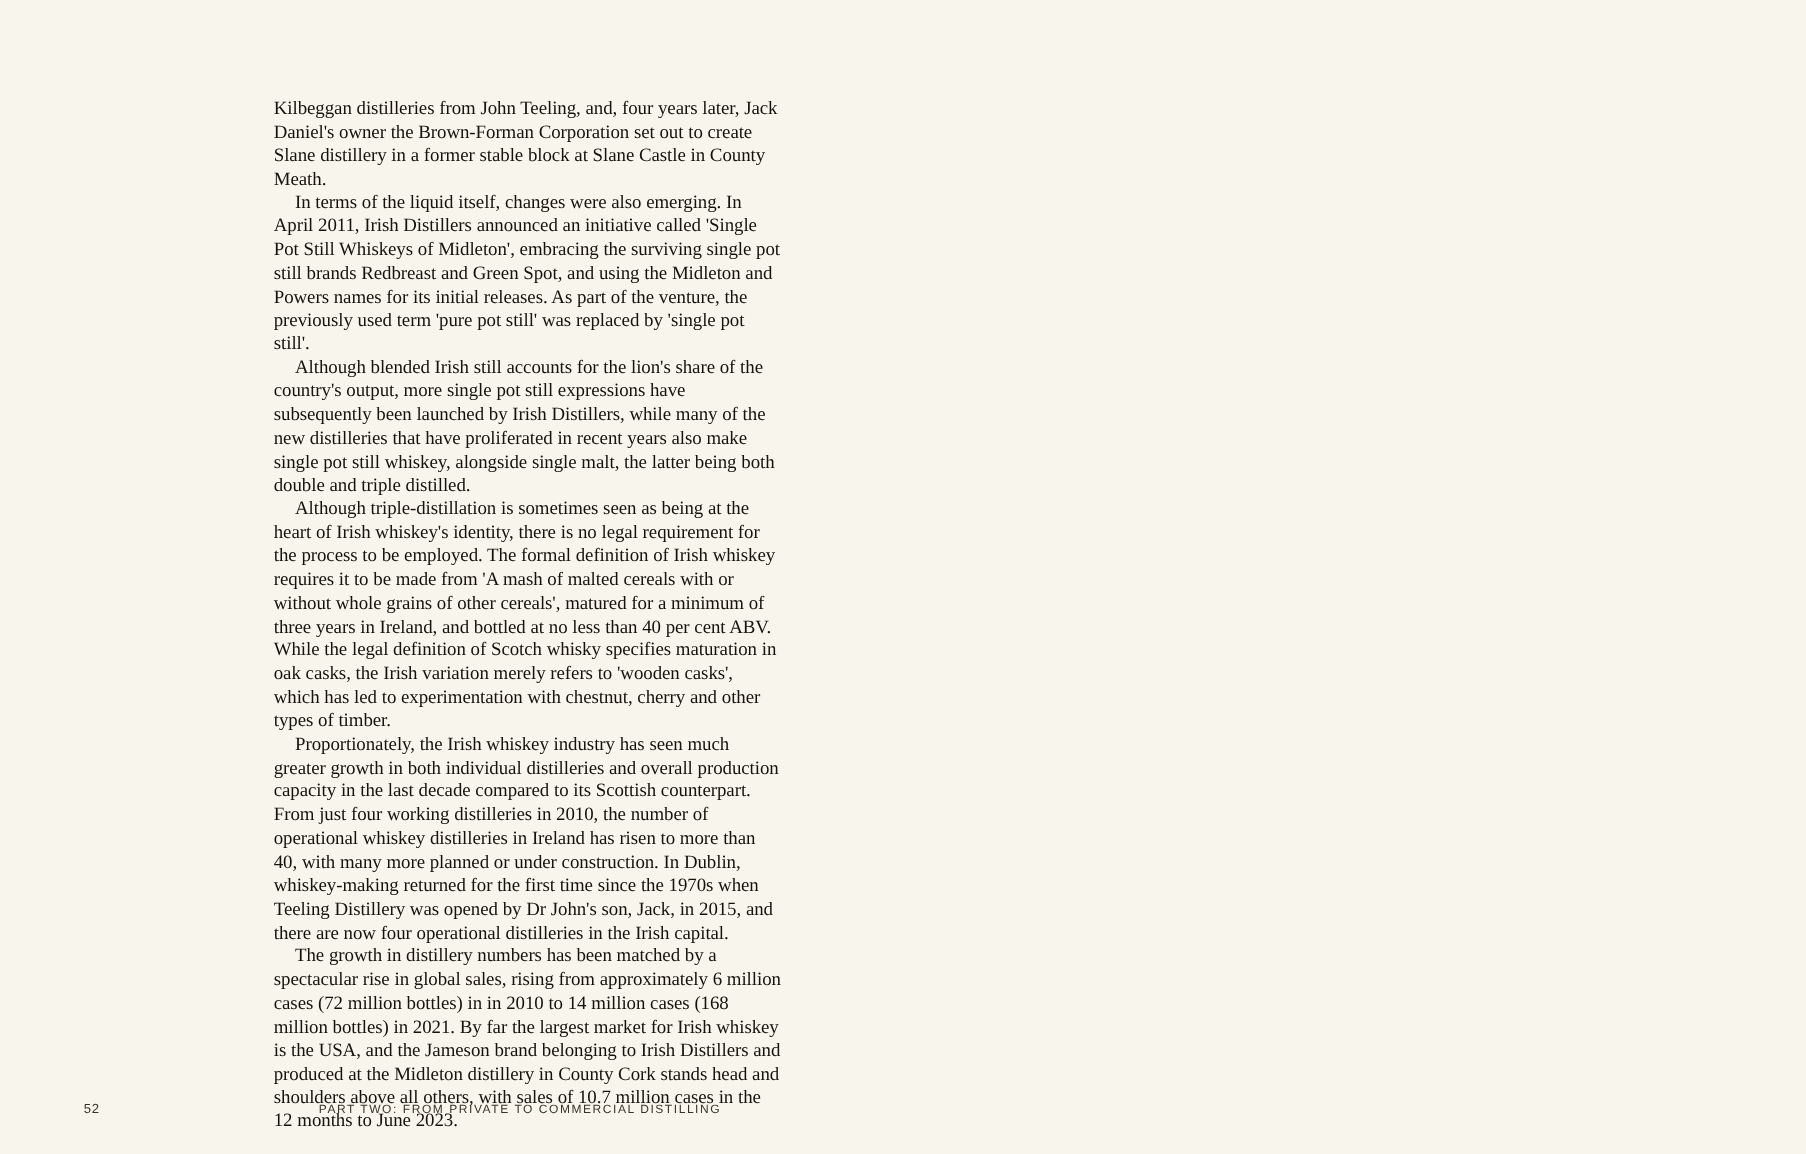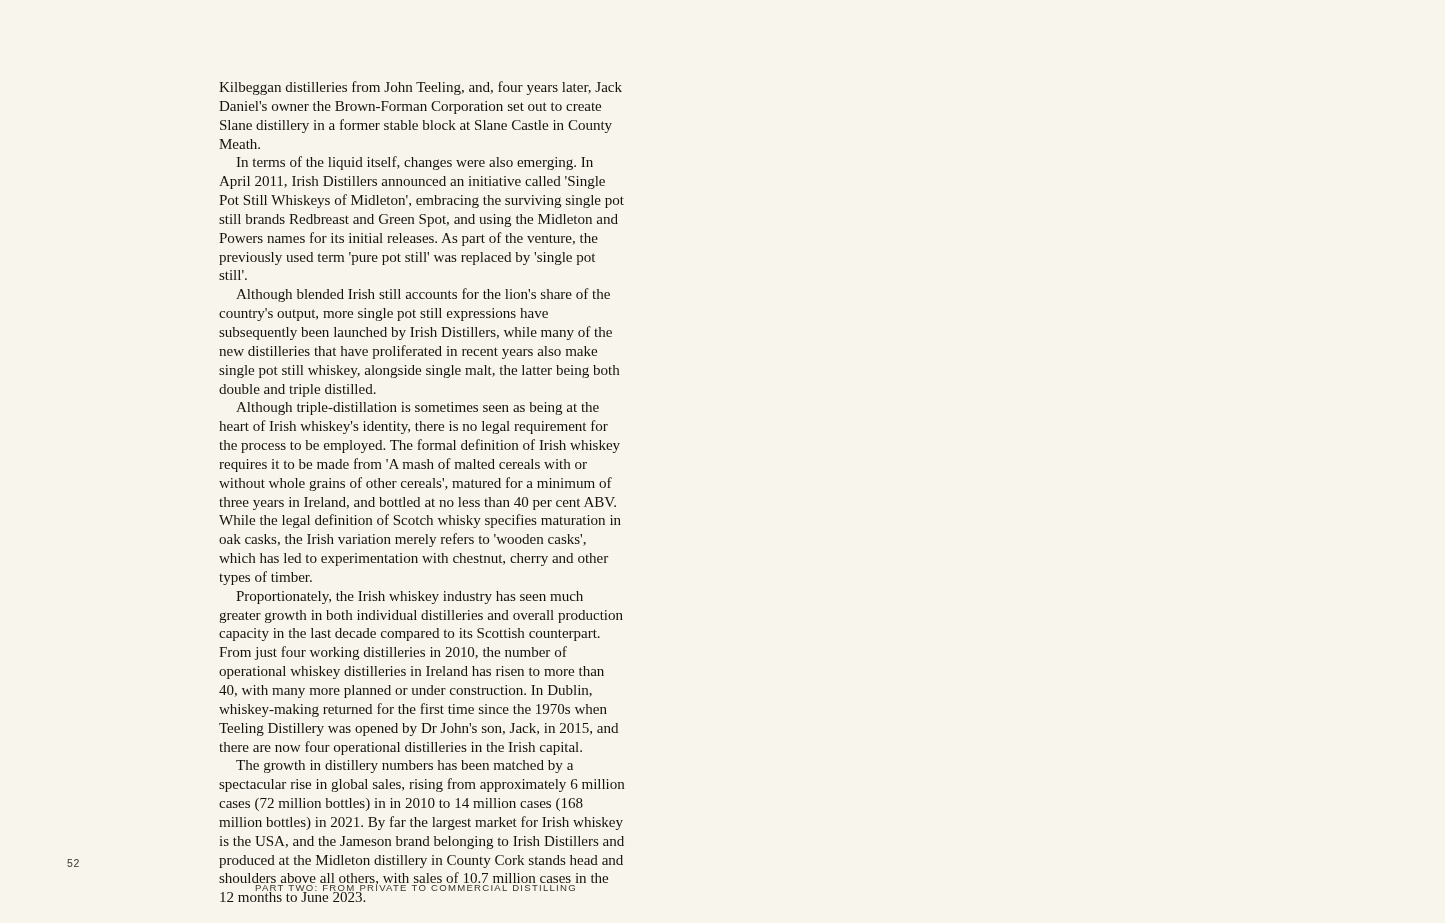--- a/index.html
+++ b/index.html
@@ -60,21 +60,21 @@
     font-style: italic;
     font-size: 9.4px;
     line-height: 14.6px;
     color: #2a231c;
     letter-spacing: 0.05px;
   }
 
   
   .folio {
     position: absolute;
-    top: 857px;
+    top: 881px;
     font-family: "Liberation Sans", sans-serif;
     font-size: 10.5px;
     letter-spacing: 0.6px;
     color: #3a332b;
     text-align: center;
   }
   .folio-left  { left: 67px; }
 
   .running-head {
     position: absolute;

